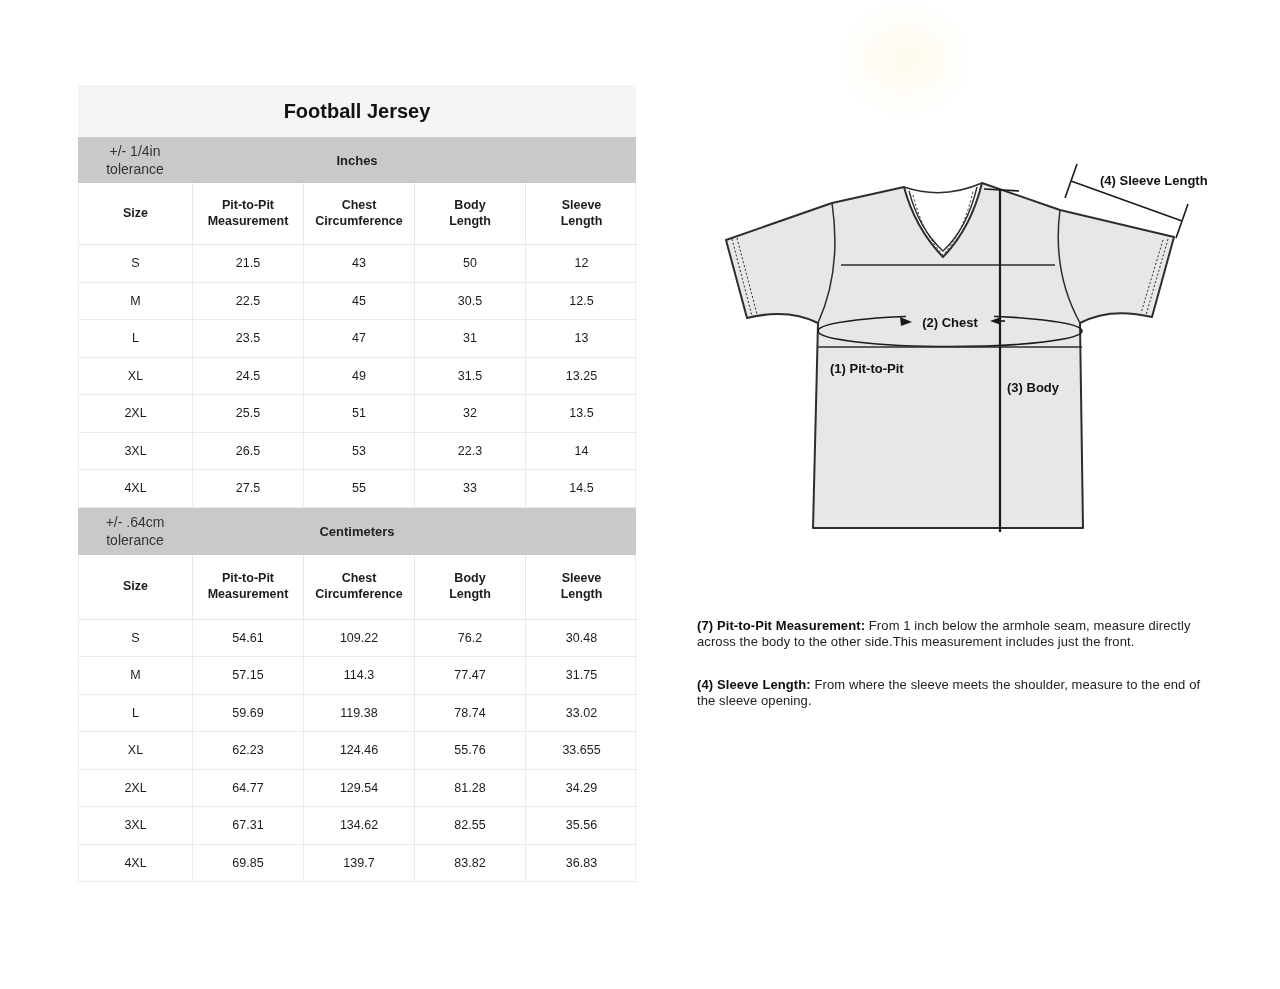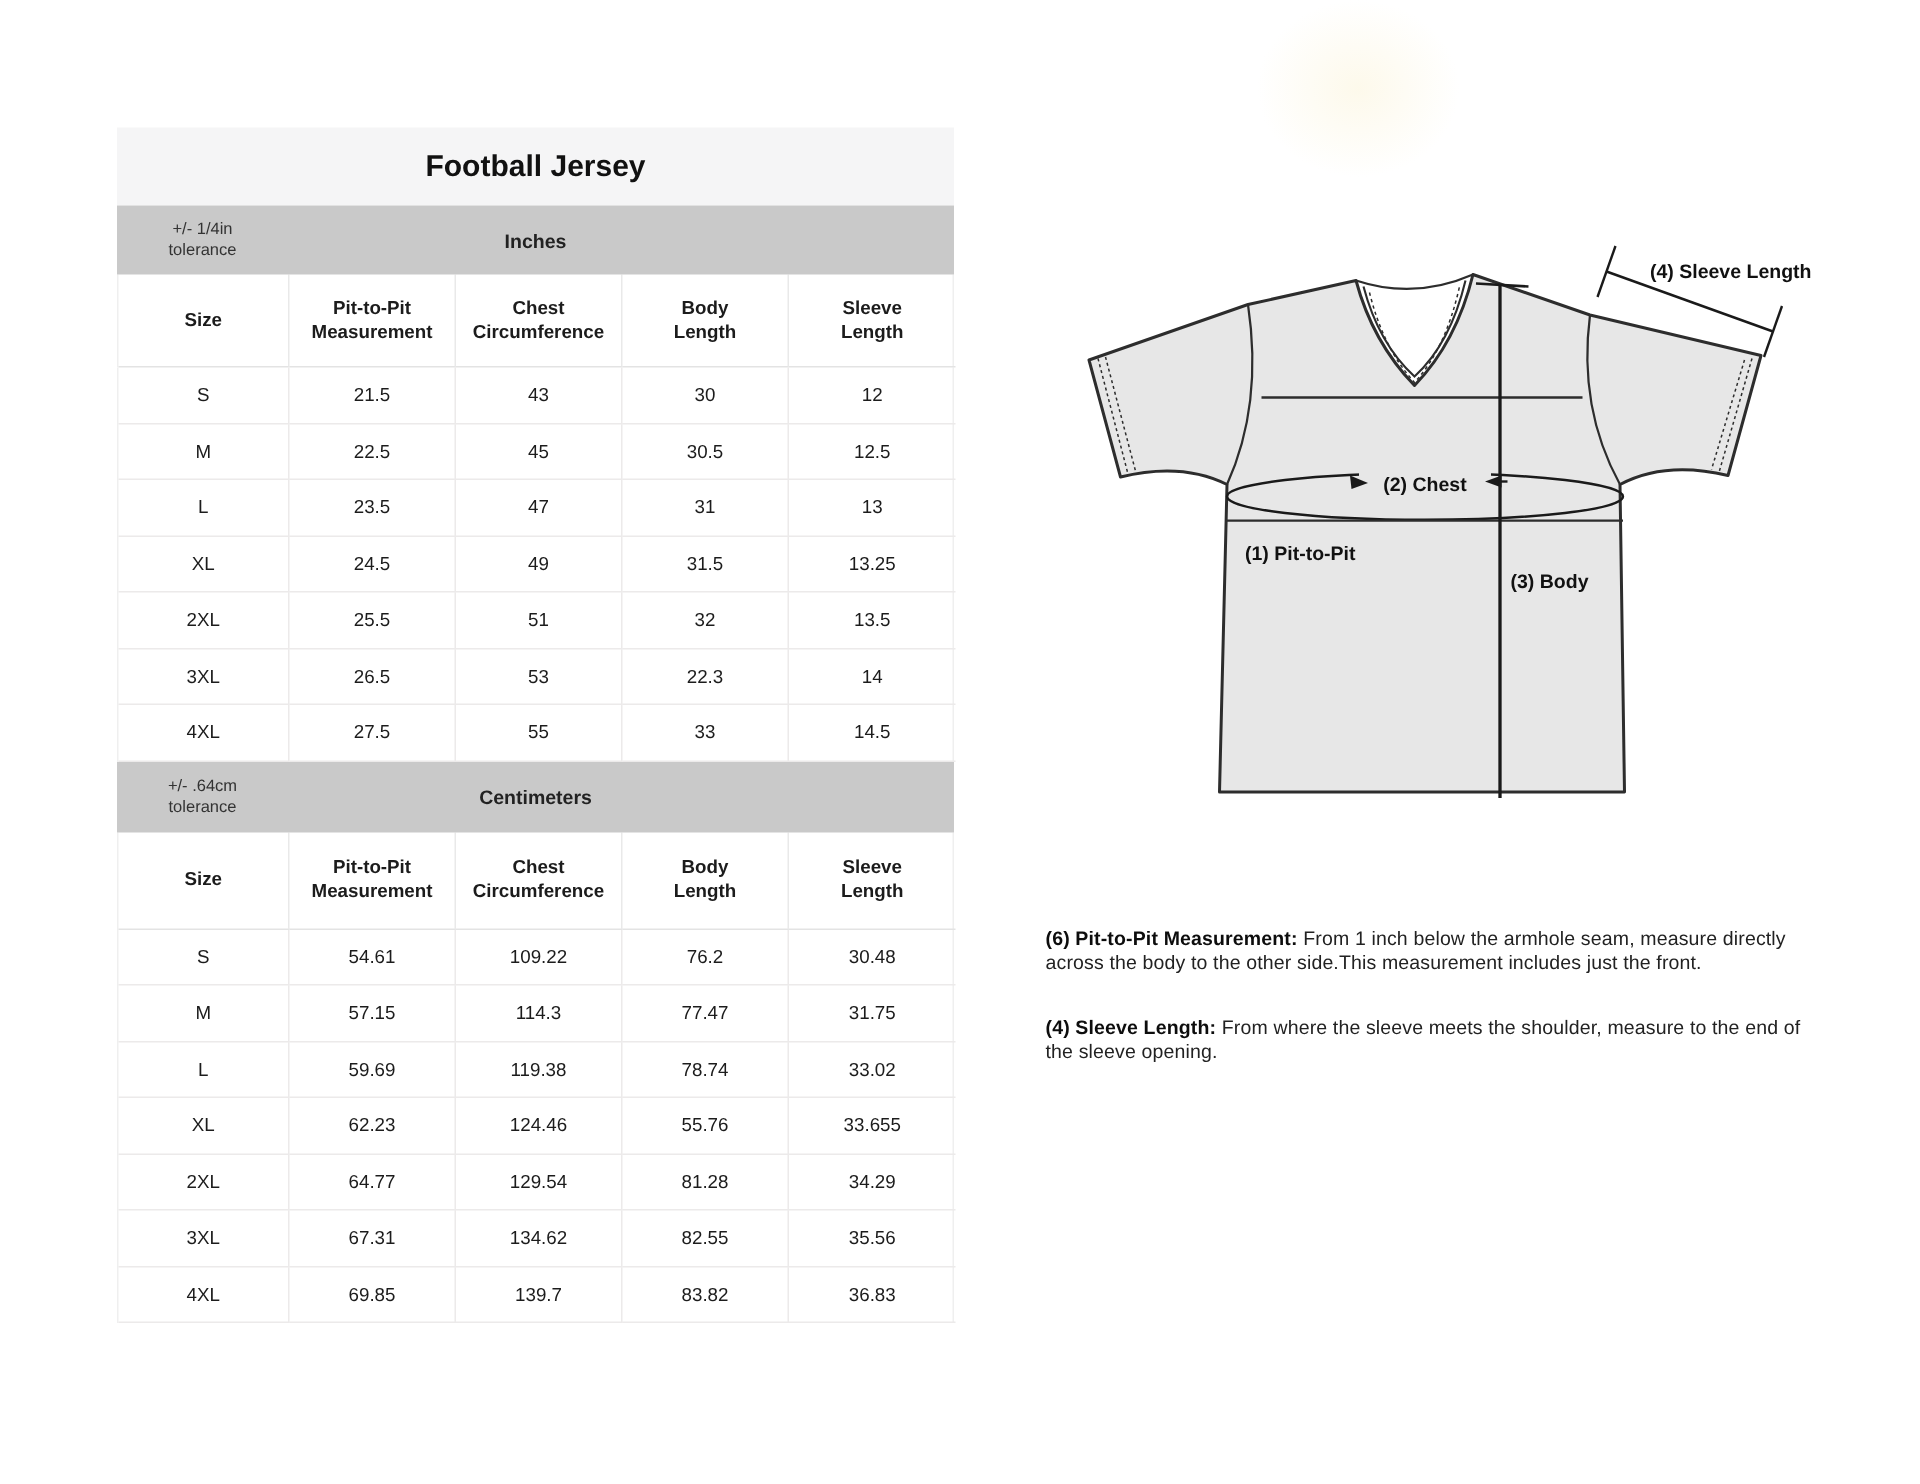--- a/index.html
+++ b/index.html
@@ -14,21 +14,21 @@
 
   
   .size-table { position:absolute; left:78px; top:85px; width:558px; }
   .st-title { height:52px; background:#f5f5f6; display:flex; align-items:center; justify-content:center;
               font-weight:bold; font-size:20px; color:#111; }
   .st-band { position:relative; height:46px; background:#c9c9c9; display:flex; align-items:center;
              justify-content:center; font-weight:bold; font-size:13px; color:#222; }
   .st-band.cm { height:47px; }
   .st-band .tol { position:absolute; left:0; top:0; width:114px; height:100%;
                   display:flex; align-items:center; justify-content:center; text-align:center;
-                  font-size:11px; font-weight:normal; line-height:1.3; color:#333; white-space:pre-line; }
+                  font-size:14px; font-weight:normal; line-height:1.3; color:#333; white-space:pre-line; }
   .st-grid { display:grid; grid-template-columns:114px 111px 111px 111px 111px; background:#fff;
              border-left:1px solid #efefef; border-right:1px solid #efefef; }
   .hc { height:62px; display:flex; align-items:center; justify-content:center; text-align:center;
         font-weight:bold; font-size:12.5px; line-height:1.25; white-space:pre-line;
         border-right:1px solid #e9e9e9; border-bottom:1px solid #e3e3e3; }
   .st-grid.cmh .hc { height:65px; }
   .c { height:37.5px; display:flex; align-items:center; justify-content:center;
        font-size:12.5px; border-right:1px solid #eceaea; border-bottom:1px solid #eceaea; }
   .hc:nth-child(5n), .c:nth-child(5n) { border-right:none; }
 
@@ -69,21 +69,21 @@
       <div class="hc">Body
 Length</div>
       <div class="hc">Sleeve
 Length</div>
     </div>
 
     <div class="st-grid">
       <div class="c">S</div>
       <div class="c">21.5</div>
       <div class="c">43</div>
-      <div class="c">30</div>
+      <div class="c">50</div>
       <div class="c">12</div>
 
       <div class="c">M</div>
       <div class="c">22.5</div>
       <div class="c">45</div>
       <div class="c">30.5</div>
       <div class="c">12.5</div>
 
       <div class="c">L</div>
       <div class="c">23.5</div>
@@ -214,21 +214,21 @@
 
       <text class="dlab" x="250" y="187" text-anchor="middle">(2) Chest</text>
       <text class="dlab" x="130" y="233">(1) Pit-to-Pit</text>
       <text class="dlab" x="307" y="252">(3) Body</text>
       <text class="dlab" x="400" y="45">(4) Sleeve Length</text>
     </svg>
   </div>
 
   <div class="notes">
     <p>
-      <b>(6) Pit-to-Pit Measurement:</b>
+      <b>(7) Pit-to-Pit Measurement:</b>
       <span>From 1 inch below the armhole seam, measure directly across the body to the other side.This measurement includes just the front.</span>
     </p>
     <p>
       <b>(4) Sleeve Length:</b>
       <span>From where the sleeve meets the shoulder, measure to the end of the sleeve opening.</span>
     </p>
   </div>
 
 </div>
 

